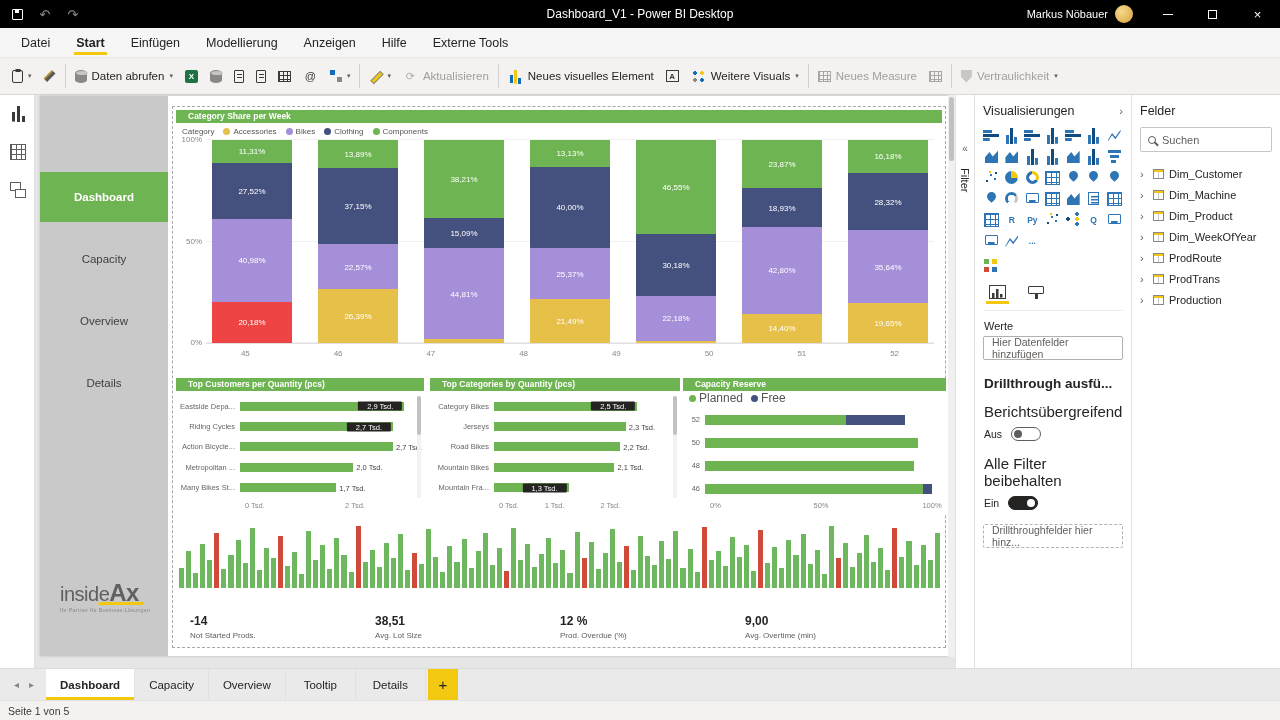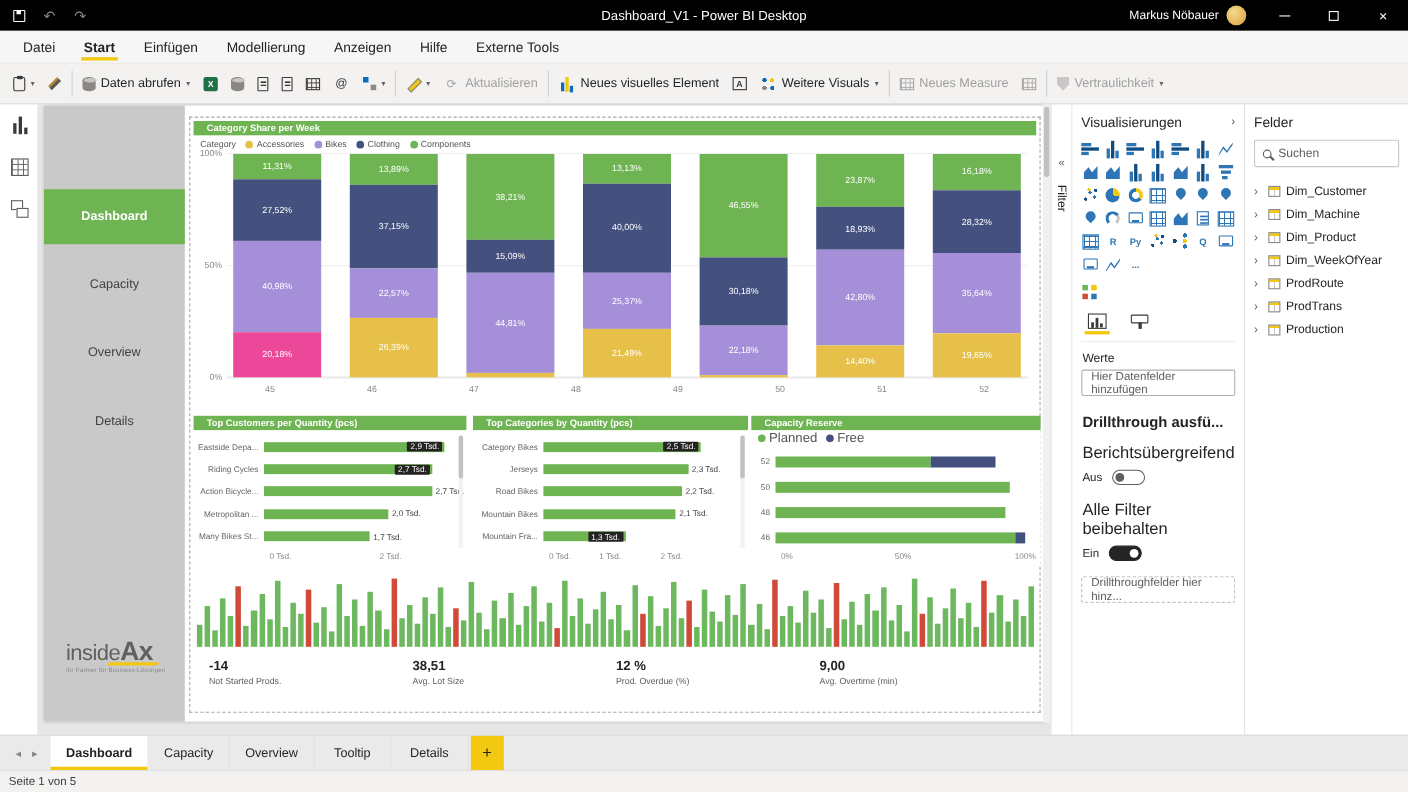--- a/index.html
+++ b/index.html
@@ -102,21 +102,21 @@
   
   #c-customers{left:136px;top:282px;width:248px;height:136px;}
   #c-categories{left:390px;top:282px;width:250px;height:136px;}
   #c-capacity{left:643px;top:282px;width:263px;height:136px;}
   .hrows{position:absolute;left:4px;right:14px;top:18px;bottom:16px;display:flex;flex-direction:column;justify-content:space-around;}
   .hrow{display:flex;align-items:center;height:14px;}
   .hlab{width:60px;text-align:right;font-size:7.5px;color:#666;padding-right:5px;white-space:nowrap;overflow:hidden;flex:none;}
   .htrack{flex:1;position:relative;height:9px;}
   .hbar{position:absolute;left:0;top:0;bottom:0;background:#6fb452;}
   .hval{position:absolute;top:50%;transform:translateY(-50%);font-size:7.5px;color:#444;white-space:nowrap;}
-  .hval.dark{background:#252423;color:#fff;padding:0 3px;border-radius:1px;}
+  .hval.dark{background:#252423;color:#fff;padding:0 9px;border-radius:1px;}
   .hax{position:absolute;left:69px;right:14px;bottom:3px;height:10px;font-size:7.5px;color:#8a8886;}
   .htick{position:absolute;transform:translateX(-50%);}
   .htick:first-child{transform:none;}
   .mini-scroll{position:absolute;right:3px;top:18px;bottom:16px;width:4px;background:#f2f2f2;}
   .mini-scroll .thumb{position:absolute;top:0;left:0;width:4px;height:38%;background:#c1c1c1;border-radius:2px;}
   #c-capacity .legend{height:14px;font-size:12px;gap:8px;}
   #c-capacity .hrows{left:6px;top:30px;bottom:14px;right:14px;}
   #c-capacity .hlab{width:16px;}
   #c-capacity .hax{left:27px;}
   #c-capacity .htrack{height:10px;}
@@ -127,21 +127,21 @@
   .sp{flex:1;background:#6db85f;min-width:2px;}
   .sp.red{background:#cf4a38;}
 
   
   .logo{position:absolute;left:20px;top:486px;width:116px;}
   .logo-line{font-size:20px;color:#5f6062;letter-spacing:-.5px;line-height:22px;}
   .logo-line .l2{font-weight:bold;font-size:24px;}
   .logo-swoosh{height:3px;width:46px;background:#f2c811;transform:skewX(-35deg);margin:-3px 0 2px 38px;border-radius:2px;}
   .logo-tag{font-size:5.5px;color:#8a8a8a;letter-spacing:.2px;}
   .kpi-row{position:absolute;inset:0;pointer-events:none;}
-  .kpi{position:absolute;top:502px;width:170px;pointer-events:auto;}
+  .kpi{position:absolute;top:518px;width:170px;pointer-events:auto;}
   .kpi-val{font-size:12px;font-weight:bold;color:#252423;}
   .kpi-lab{font-size:8px;color:#605e5c;margin-top:3px;}
 
   
   .filterstrip{position:absolute;left:955px;top:95px;width:20px;height:573px;background:#fff;
                border-left:1px solid #e1e1e1;border-right:1px solid #e1e1e1;display:flex;flex-direction:column;align-items:center;}
   .fs-ic{margin-top:48px;font-size:10px;color:#605e5c;}
   .fs-label{writing-mode:vertical-rl;font-size:11px;color:#252423;margin-top:14px;}
 
   
@@ -385,21 +385,21 @@
                 <div class="colbar">
                   <div class="seg" style="height: 11.31%; background: rgb(111, 180, 82);">
                     <span class="seg-label">11,31%</span>
                   </div>
                   <div class="seg" style="height: 27.52%; background: rgb(68, 81, 126);">
                     <span class="seg-label">27,52%</span>
                   </div>
                   <div class="seg" style="height: 40.98%; background: rgb(165, 143, 216);">
                     <span class="seg-label">40,98%</span>
                   </div>
-                  <div class="seg" style="height: 20.18%; background: #ec4899;">
+                  <div class="seg" style="height: 20.18%; background: #ef4444;">
                     <span class="seg-label">20,18%</span>
                   </div>
                 </div>
               </div>
               <div class="col">
                 <div class="colbar">
                   <div class="seg" style="height: 13.89%; background: rgb(111, 180, 82);">
                     <span class="seg-label">13,89%</span>
                   </div>
                   <div class="seg" style="height: 37.15%; background: rgb(68, 81, 126);">

